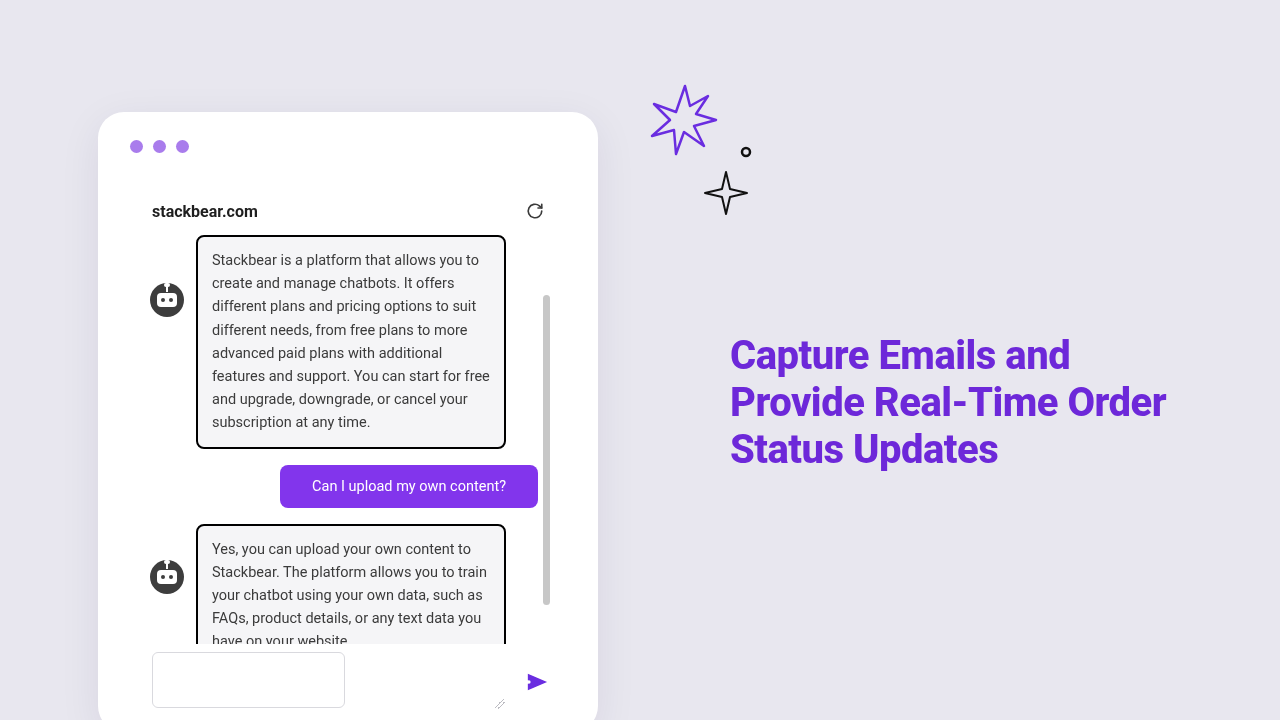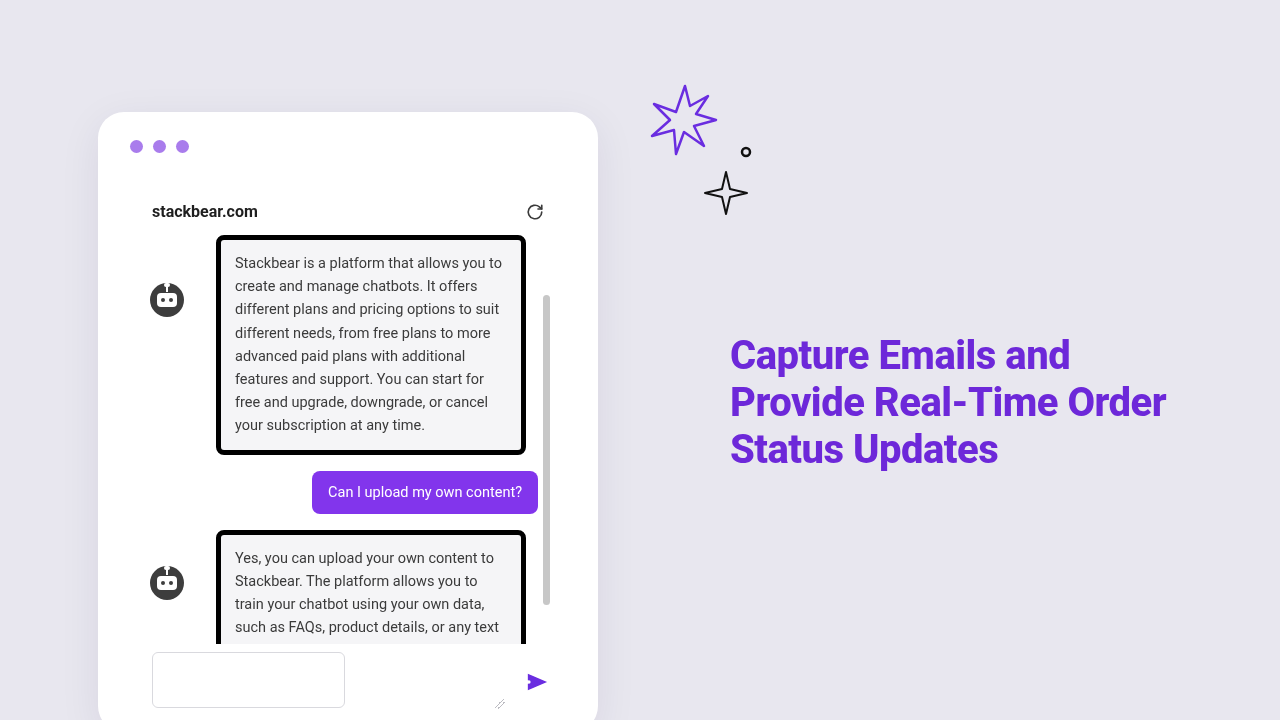--- a/index.html
+++ b/index.html
@@ -36,21 +36,21 @@
     left: 52px;
     top: 80px;
     width: 400px;
     height: 520px;
     display: flex;
     flex-direction: column;
   }
   .chat-header {
     display: flex;
     justify-content: space-between;
-    align-items: flex-end;
+    align-items: flex-start;
     padding: 10px 6px 14px 2px;
   }
   .chat-title {
     font-weight: 700;
     font-size: 16px;
     color: #1f1f1f;
   }
   .refresh-icon {
     width: 18px; height: 18px;
     color: #3b3b3b;
@@ -101,31 +101,30 @@
   .bot-antenna::after{content:"";position:absolute;top:-4px;left:-2px;width:6px;height:4px;background:#fff;border-radius:2px;}
   .bubble {
     border-radius: 8px;
     padding: 12px 14px;
     font-size: 14.5px;
     line-height: 1.6;
   }
   .bubble.bot {
     background: #f5f5f7;
     color: #3b3b3b;
-    border: 5px solid #000000;
+    border: 2px solid #000000;
     max-width: 310px;
-    margin-left: 20px;
   }
   .msg-row.user {
     justify-content: flex-end;
   }
   .bubble.user {
     background: #8235ec;
     color: #ffffff;
-    padding: 10px 16px;
+    padding: 10px 32px;
     font-size: 14.5px;
   }
   .input-row {
     display: flex;
     align-items: center;
     gap: 18px;
     padding: 8px 2px 0 2px;
   }
   .chat-input {
     flex: 1;

